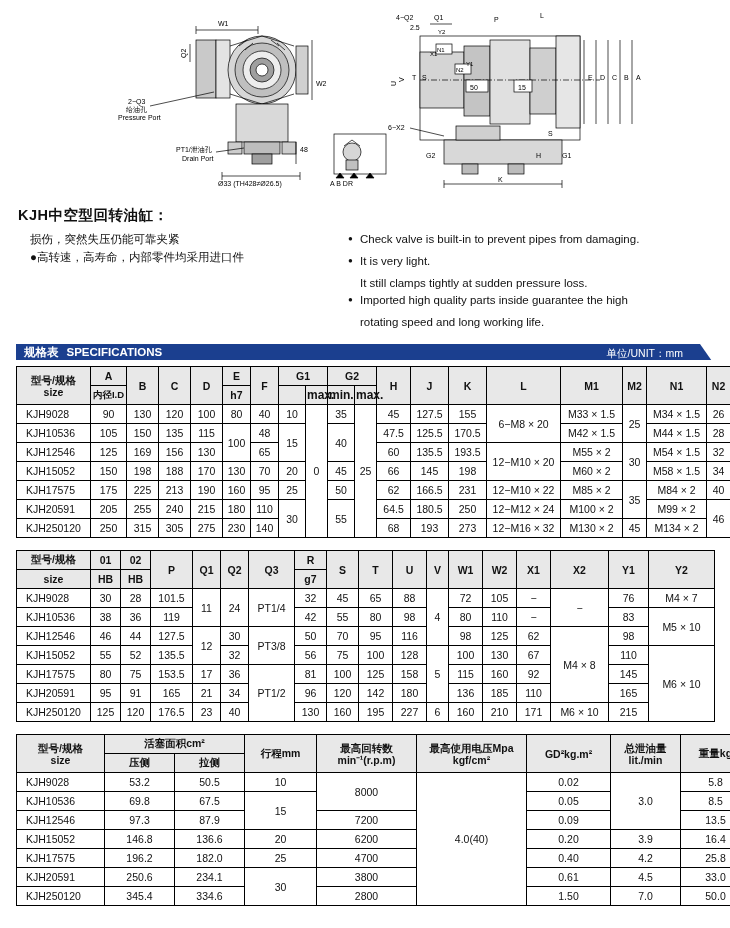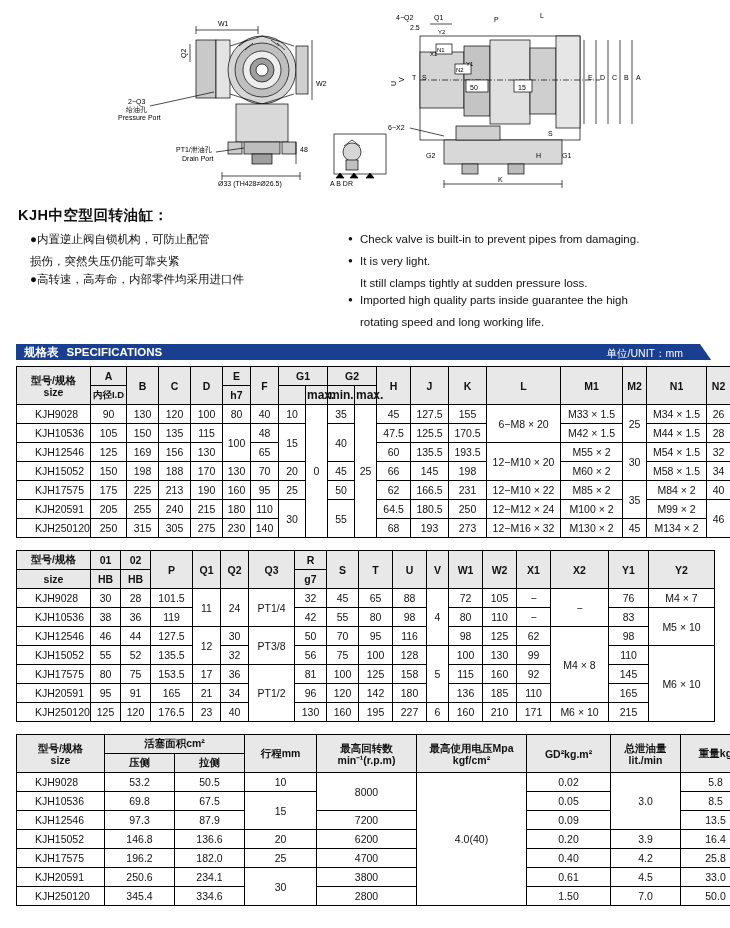--- a/index.html
+++ b/index.html
@@ -64,21 +64,21 @@
     border: 1px solid #000;
     text-align: center;
     vertical-align: middle;
     padding: 1px 1px;
     height: 19px;
     font-weight: normal;
     background: #fff;
   }
   table.spec thead td, table.spec thead th { background: #e8e8e8; font-weight: bold; }
   table.spec td.hdr { background: #e8e8e8; font-weight: bold; }
-  table.spec td.name { text-align: left; padding-left: 18px; }
+  table.spec td.name { text-align: left; padding-left: 9px; }
   .thin { font-size: 9.5px; }
   .tiny { font-size: 12px; }
   .sz-lbl { line-height: 1.15; }
 </style>
 </head>
 <body>
 
 <div class="page">
 
   <div class="drawings">
@@ -208,21 +208,20 @@
         <text x="438" y="34" stroke="none" fill="#000" font-size="6">Y2</text>
         <text x="430" y="56" stroke="none" fill="#000" font-size="6">X1</text>
       </g>
     </svg>
   </div>
 
   <div class="title-block">
     <div class="main-title">KJH中空型回转油缸：</div>
     <div class="features">
       <div class="col-cn">
-        <div class="feat nb">●内置逆止阀自锁机构，可防止配管</div>
         <div class="feat-sub">损伤，突然失压仍能可靠夹紧</div>
         <div class="feat nb">●高转速，高寿命，内部零件均采用进口件</div>
       </div>
       <div class="col-en">
         <div class="feat bullet">Check valve is built-in to prevent pipes from damaging.</div>
         <div class="feat bullet">It is very light.</div>
         <div class="feat-sub">It still clamps tightly at sudden pressure loss.</div>
         <div class="feat bullet">Imported high quality parts inside guarantee the high</div>
         <div class="feat-sub">rotating speed and long working life.</div>
       </div>
@@ -539,21 +538,21 @@
           <td>52</td>
           <td>135.5</td>
           <td>32</td>
           <td>56</td>
           <td>75</td>
           <td>100</td>
           <td>128</td>
           <td rowspan="3">5</td>
           <td>100</td>
           <td>130</td>
-          <td>99</td>
+          <td>67</td>
           <td>110</td>
           <td rowspan="4">M6 × 10</td>
         </tr>
 
         <tr>
           <td class="name">KJH17575</td>
           <td>80</td>
           <td>75</td>
           <td>153.5</td>
           <td>17</td>

